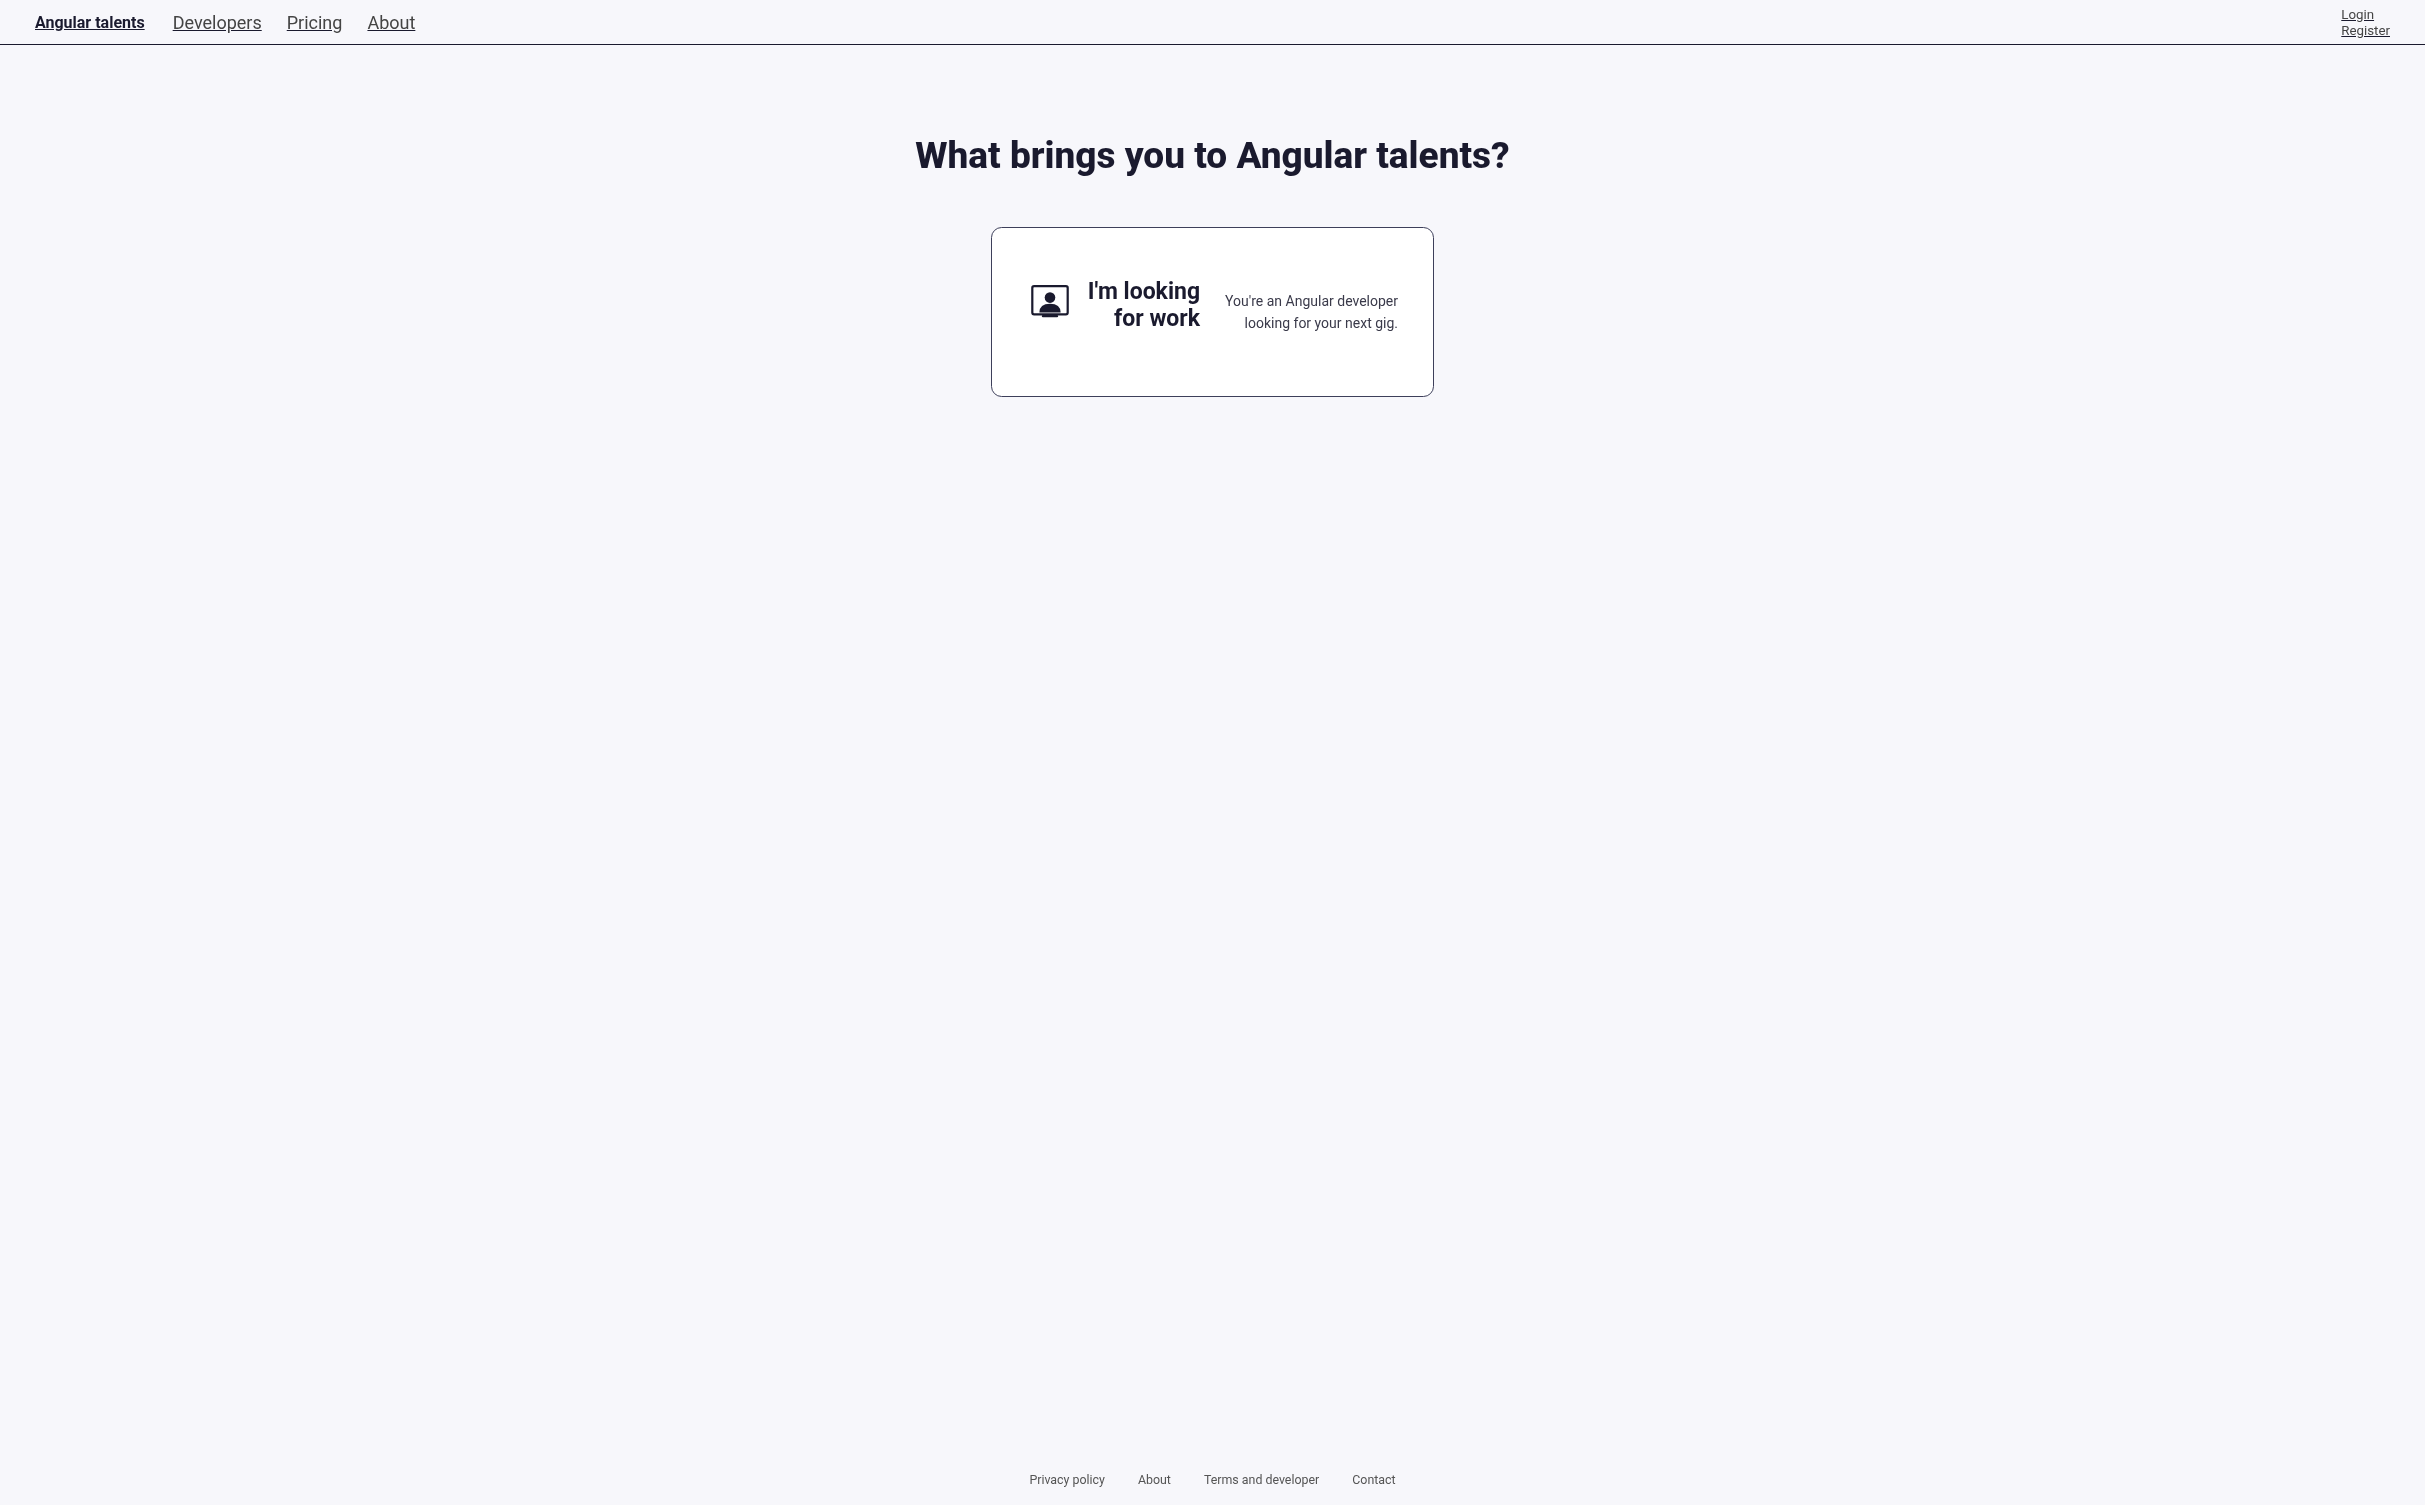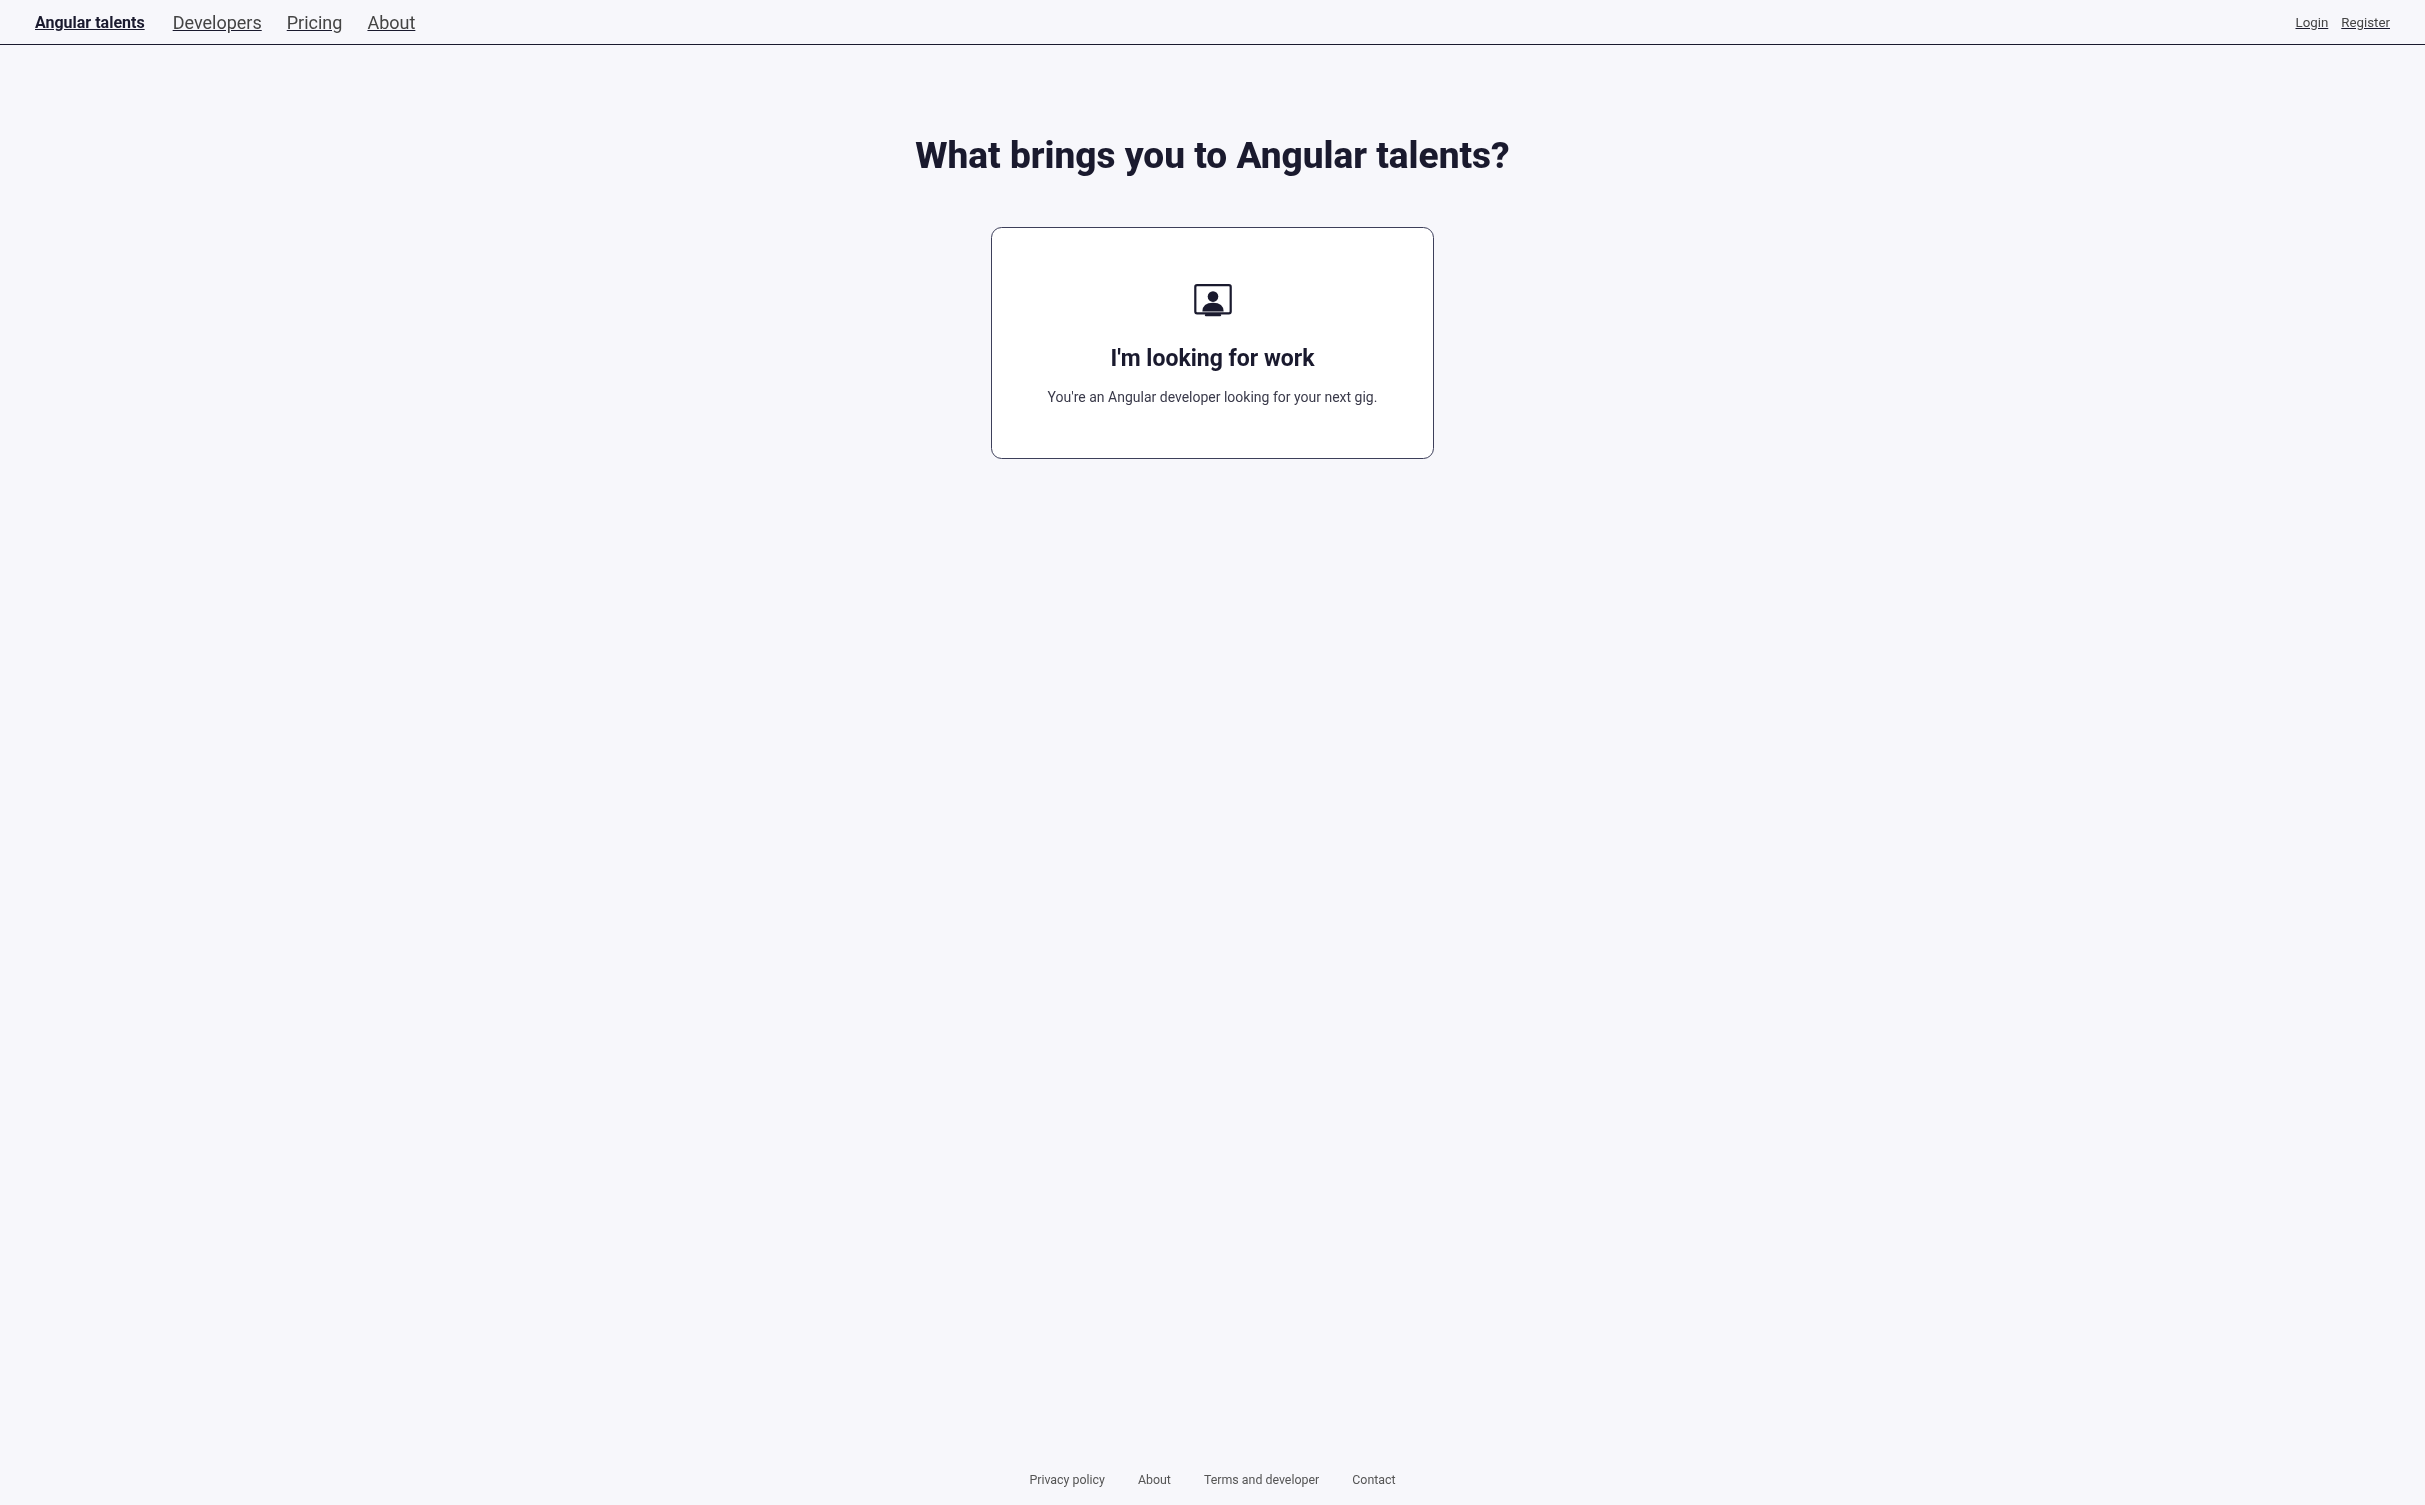--- a/index.html
+++ b/index.html
@@ -47,21 +47,22 @@
 
     .nav-link {
       font-size: 18px;
       color: #444;
       text-decoration: none;
       cursor: pointer;
     }
 
     .nav-right {
       display: flex;
-      gap: 13px;
+      gap: 1px;
+      flex-direction: column;
     }
 
     .nav-auth-link {
       font-size: 13.3px;
       color: #444;
       text-decoration: none;
       cursor: pointer;
     }
 
     
@@ -89,25 +90,26 @@
     }
 
     .card {
       background: #ffffff;
       border: 1.8px solid #3d3f5a;
       border-radius: 10.6px;
       padding: 50px 35px;
       flex: 1;
       max-width: 443px;
       display: flex;
-      flex-direction: column;
+      flex-direction: row;
       align-items: center;
       text-align: right;
       cursor: pointer;
       transition: box-shadow 0.2s ease;
+      gap: 12px;
     }
 
     .card-icon {
       margin-bottom: 17.7px;
       color: #1a1a2e;
     }
 
     .card-title {
       font-size: 23px;
       font-weight: 700;

